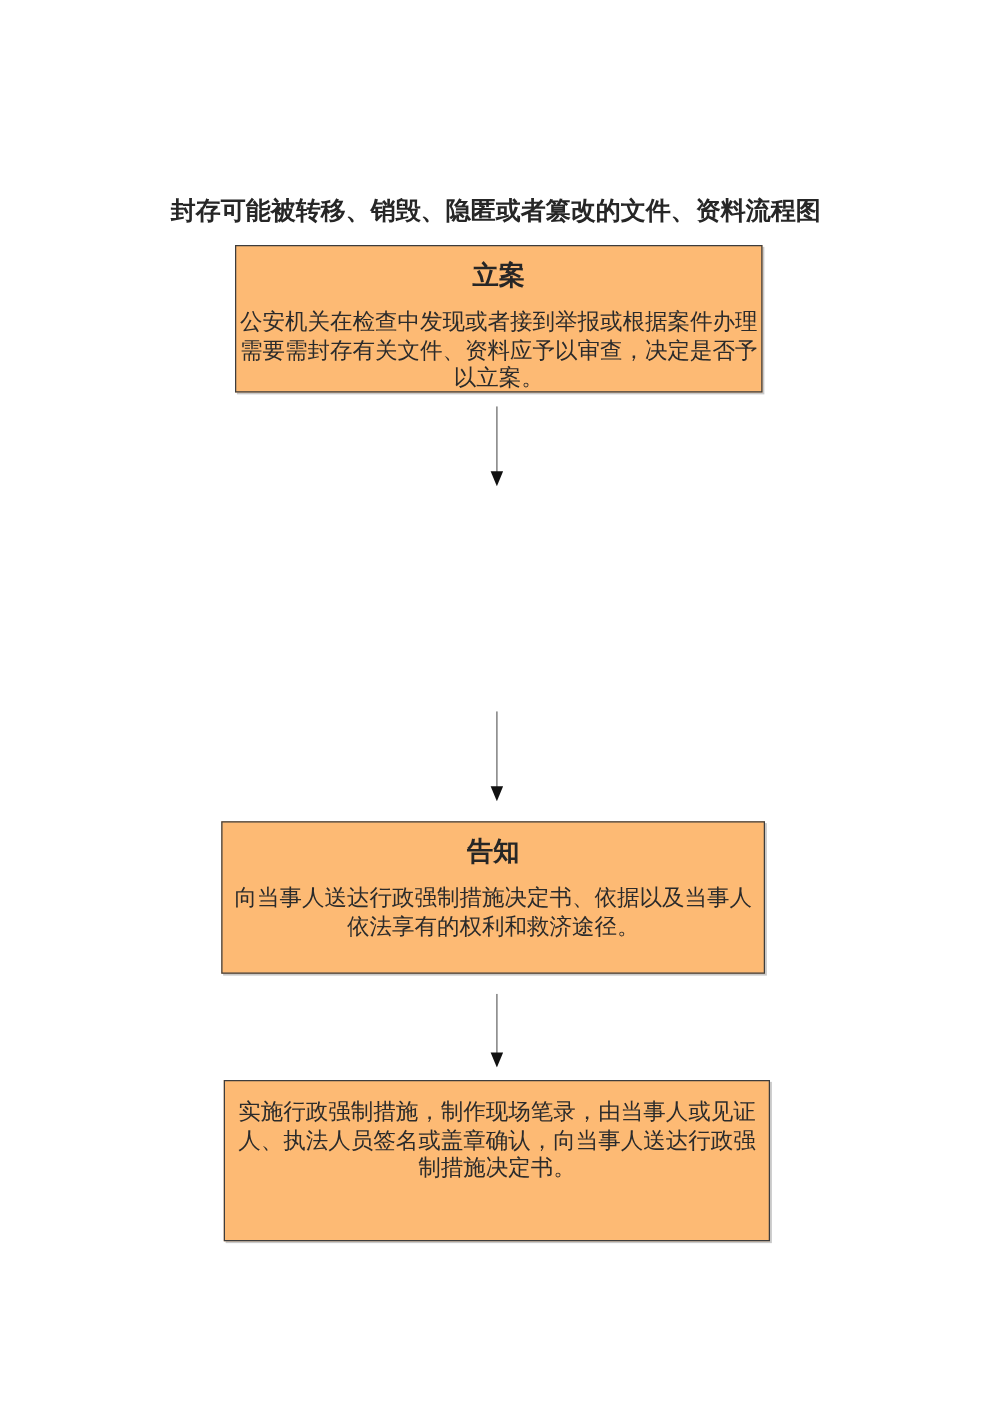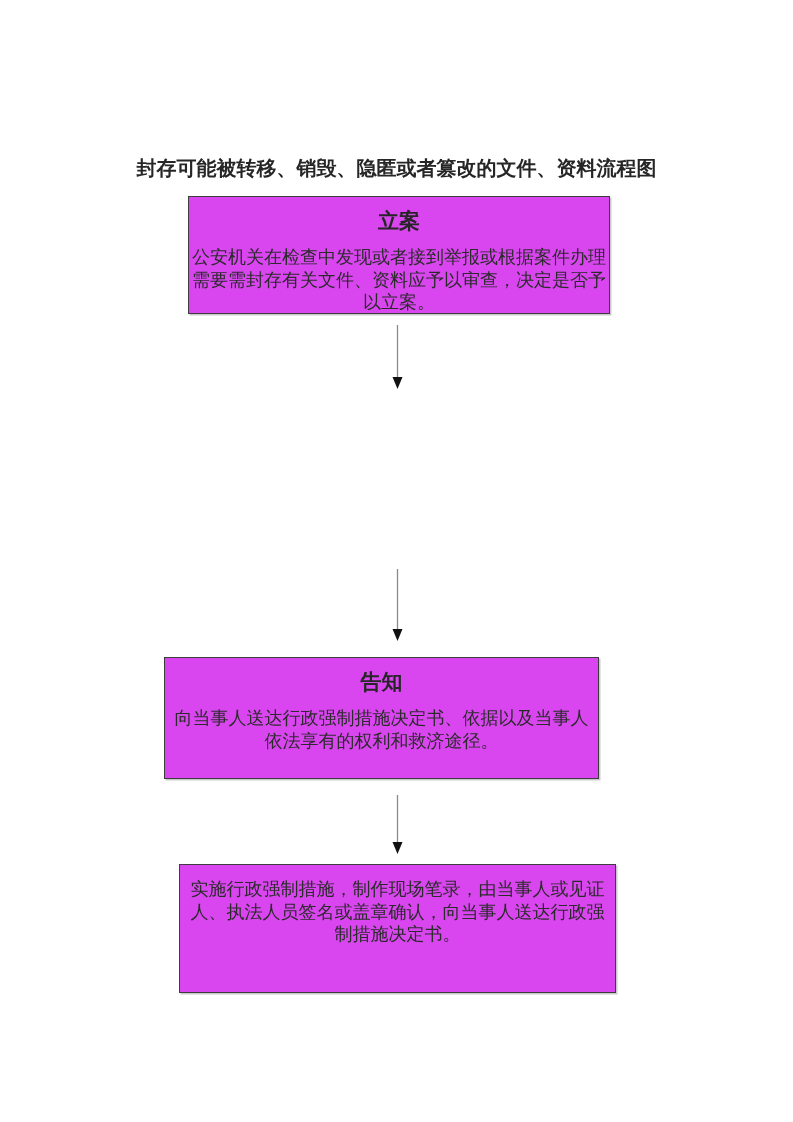--- a/index.html
+++ b/index.html
@@ -26,41 +26,41 @@
     text-align: center;
     font-size: 20px;
     font-weight: bold;
     color: #262626;
     letter-spacing: 0px;
   }
   .flow-box {
     position: absolute;
     box-sizing: border-box;
     border: 1.5px solid #3d3d3d;
-    background: #d946ef;
+    background: #fdba74;
     box-shadow: 1.5px 1.5px 0 #c9c9c9;
     text-align: center;
   }
   .flow-box .step-heading {
     margin: 12px 0 0 0;
     font-size: 21px;
     line-height: 24px;
     font-weight: bold;
     color: #262626;
   }
   .flow-box .step-desc {
     margin: 13px 0 0 0;
     padding: 0 2px;
     font-size: 18px;
     line-height: 22.5px;
     color: #2b2b2b;
   }
   .step-0 { left: 188px; top: 184px; width: 422px; height: 118px; }
   .step-1 { left: 183px; top: 387px; width: 429px; height: 165px; }
-  .step-2 { left: 164px; top: 645px; width: 435px; height: 122px; }
+  .step-2 { left: 177px; top: 645px; width: 435px; height: 122px; }
   .step-3 { left: 179px; top: 852px; width: 437px; height: 129px; }
   .arrow { position: absolute; left: 391px; display: block; }
   .arrow-1 { top: 313px; }
   .arrow-2 { top: 557px; }
   .arrow-3 { top: 783px; }
 </style>
 </head>
 <body>
 
 <div class="page">

